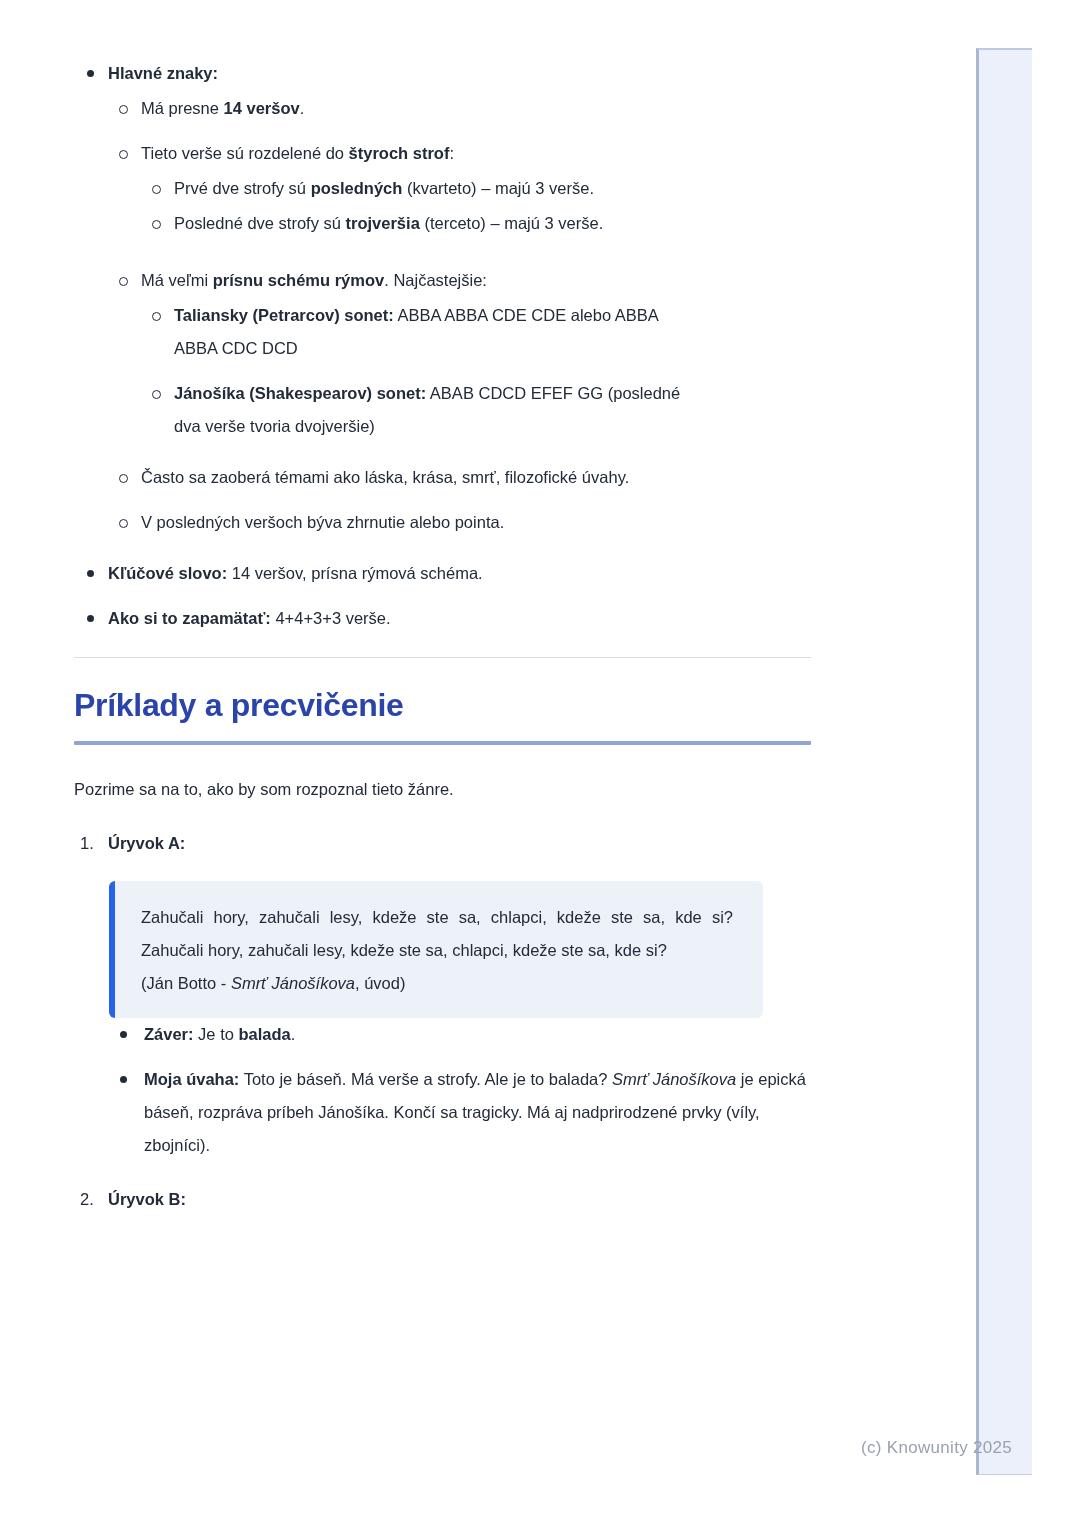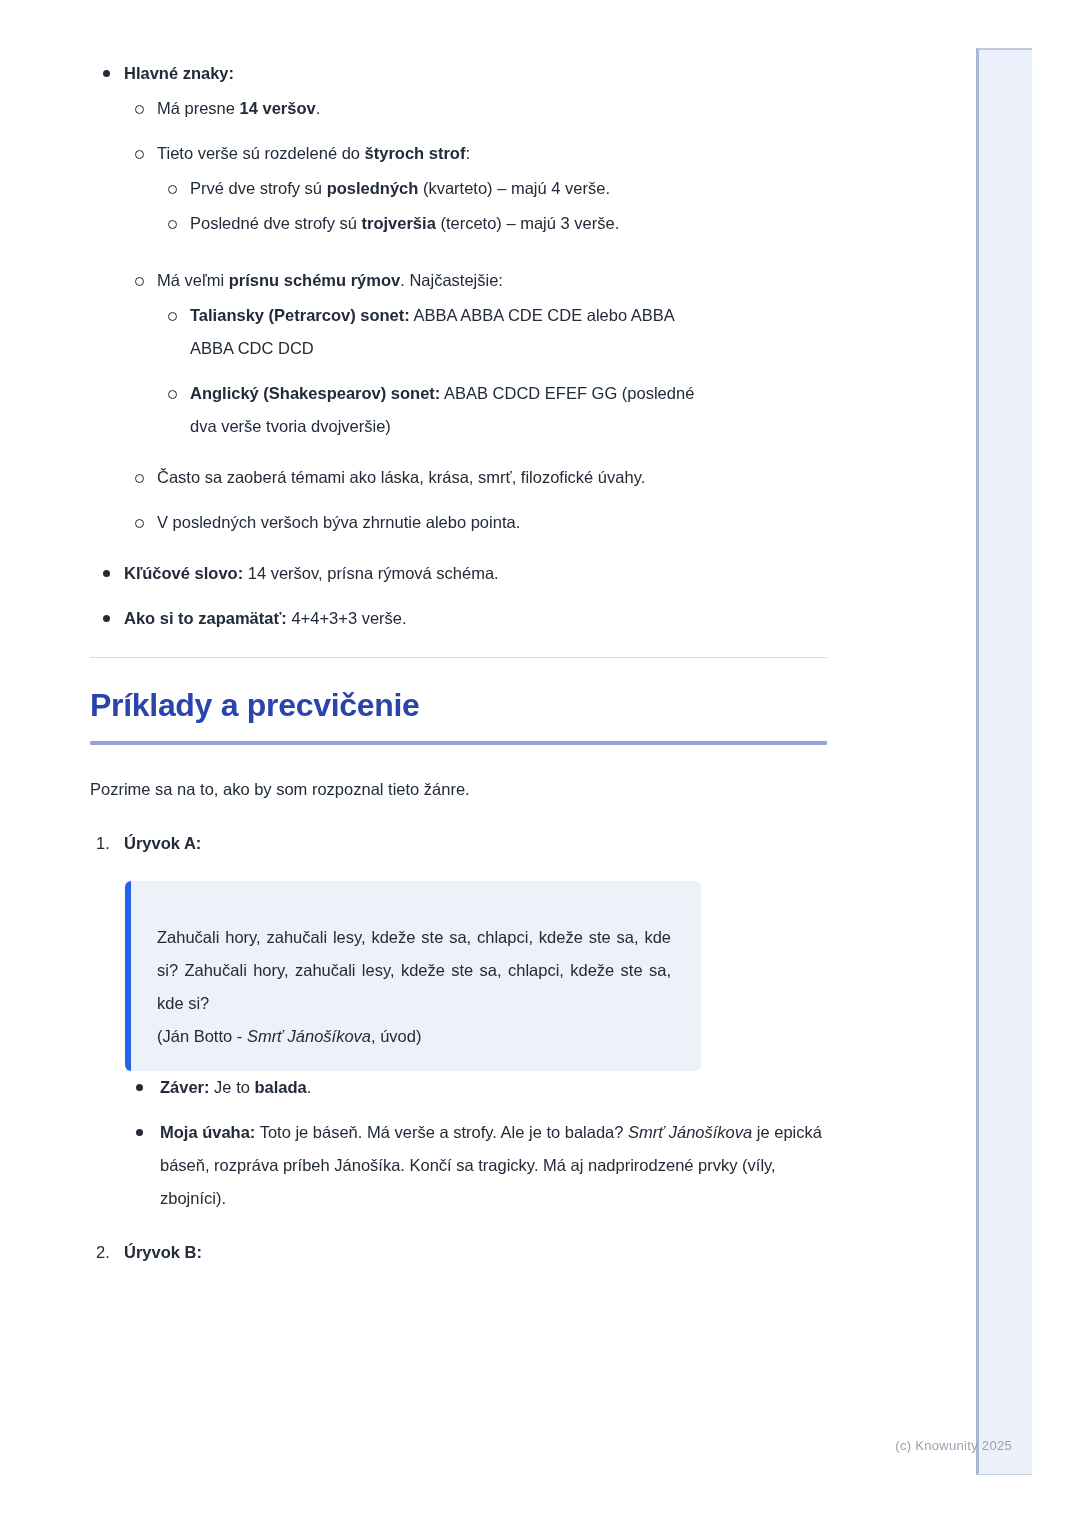--- a/index.html
+++ b/index.html
@@ -9,21 +9,21 @@
   }
   *{box-sizing:border-box;margin:0;padding:0;}
   html,body{width:1080px;height:1528px;overflow:hidden;}
   body{
     background:#ffffff;
     font-family:"Liberation Sans","DejaVu Sans",sans-serif;
     color:var(--text);
     position:relative;
   }
   .content{
-    position:absolute; left:90px; top:57px; width:737px;
+    position:absolute; left:74px; top:57px; width:737px;
     font-size:16.5px; line-height:33px;
   }
   .b{font-weight:700;}
   .i{font-style:italic;text-align:center;}
   
   .oli{position:relative; white-space:pre-line;}
   .oli .mk{position:absolute; top:13px; display:block;}
   .mk-disc{width:7px;height:7px;border-radius:50%;background:var(--text);}
   .mk-ring{width:9px;height:9px;border-radius:50%;border:1.8px solid var(--text);background:#fff;top:12px;}
   .lv1{padding-left:34px;} .lv1 .mk{left:13px;}
@@ -39,63 +39,63 @@
   .h1{
     color:var(--heading-blue); font-size:32px; font-weight:700;
     letter-spacing:-0.3px; line-height:46px; margin-top:24px;
   }
   .h1-rule{height:4px; background:var(--underline-blue); margin-top:13px; border-radius:1px;}
   .intro{margin-top:28px;}
   
   .num-item{position:relative; padding-left:34px; margin-top:21px;}
   .num-item .num{position:absolute; left:6px;}
   .quote{
-    margin-left:35px; width:576px; margin-top:21px;
+    margin-left:35px; width:654px; margin-top:21px;
     background:var(--quote-bg);
     border-left:6px solid var(--accent-blue);
     border-radius:6px;
-    padding:40px 30px 18px 26px;
+    padding:20px 30px 18px 26px;
   }
   .qp{text-align:justify;}
   .qp.attribution{text-align:left;}
   .exb{position:relative; padding-left:70px;}
   .exb .mk{position:absolute; left:46px; top:13px; width:7px;height:7px;border-radius:50%;background:var(--text);}
   .exb.first{margin-top:36px;}
   .exb + .exb{margin-top:12px;}
   
   .side-strip{
     position:absolute; left:976px; top:48px; width:56px; height:1427px;
     background:var(--sidebar-fill);
     border-left:3px solid var(--sidebar-border);
     border-top:2px solid #becae0;
     border-bottom:1px solid #c5cfe2;
     z-index:1;
   }
   .watermark{
     position:absolute; top:1438px; right:68px; z-index:5;
-    color:var(--watermark); font-size:13px; letter-spacing:0.3px;
+    color:var(--watermark); font-size:17px; letter-spacing:0.3px;
   }
 </style>
 </head>
 <body>
 
 <div class="side-strip"></div>
 <div class="watermark">(c) Knowunity 2025</div>
 
 <div class="content">
   <div>
       <div class="oli lv1 sp-first"><span class="mk mk-disc"></span><span><span class="b">Hlavné znaky:</span></span></div>
       <div class="oli lv2 sp-tight"><span class="mk mk-ring"></span><span><span>Má presne </span><span class="b">14 veršov</span><span>.</span></span></div>
       <div class="oli lv2 sp-normal"><span class="mk mk-ring"></span><span><span>Tieto verše sú rozdelené do </span><span class="b">štyroch strof</span><span>:</span></span></div>
-      <div class="oli lv3 sp-tight"><span class="mk mk-ring"></span><span><span>Prvé dve strofy sú </span><span class="b">posledných</span><span> (kvarteto) – majú 4 verše.</span></span></div>
+      <div class="oli lv3 sp-tight"><span class="mk mk-ring"></span><span><span>Prvé dve strofy sú </span><span class="b">posledných</span><span> (kvarteto) – majú 3 verše.</span></span></div>
       <div class="oli lv3 sp-tight"><span class="mk mk-ring"></span><span><span>Posledné dve strofy sú </span><span class="b">trojveršia</span><span> (terceto) – majú 3 verše.</span></span></div>
       <div class="oli lv2 sp-xloose"><span class="mk mk-ring"></span><span><span>Má veľmi </span><span class="b">prísnu schému rýmov</span><span>. Najčastejšie:</span></span></div>
       <div class="oli lv3 sp-tight"><span class="mk mk-ring"></span><span><span class="b">Taliansky (Petrarcov) sonet:</span><span> ABBA ABBA CDE CDE alebo ABBA
 ABBA CDC DCD</span></span></div>
-      <div class="oli lv3 sp-normal"><span class="mk mk-ring"></span><span><span class="b">Anglický (Shakespearov) sonet:</span><span> ABAB CDCD EFEF GG (posledné
+      <div class="oli lv3 sp-normal"><span class="mk mk-ring"></span><span><span class="b">Jánošíka (Shakespearov) sonet:</span><span> ABAB CDCD EFEF GG (posledné
 dva verše tvoria dvojveršie)</span></span></div>
       <div class="oli lv2 sp-loose"><span class="mk mk-ring"></span><span><span>Často sa zaoberá témami ako láska, krása, smrť, filozofické úvahy.</span></span></div>
       <div class="oli lv2 sp-normal"><span class="mk mk-ring"></span><span><span>V posledných veršoch býva zhrnutie alebo pointa.</span></span></div>
       <div class="oli lv1 sp-loose"><span class="mk mk-disc"></span><span><span class="b">Kľúčové slovo:</span><span> 14 veršov, prísna rýmová schéma.</span></span></div>
       <div class="oli lv1 sp-normal"><span class="mk mk-disc"></span><span><span class="b">Ako si to zapamätať:</span><span> 4+4+3+3 verše.</span></span></div>
     </div>
 
   <hr class="divider">
 
   <h1 class="h1">Príklady a precvičenie</h1>

